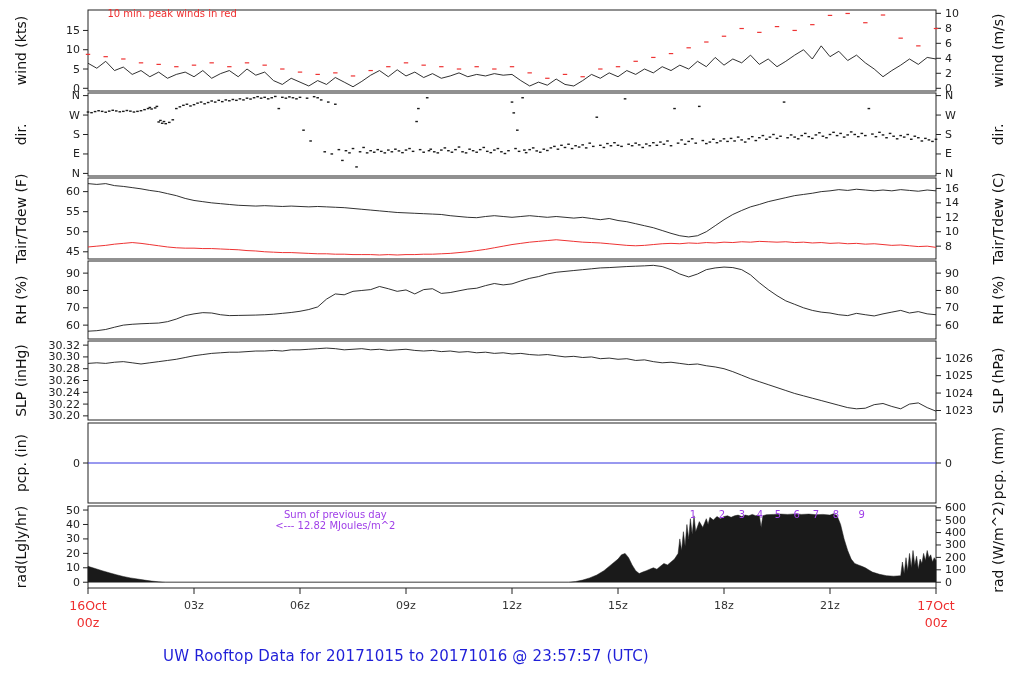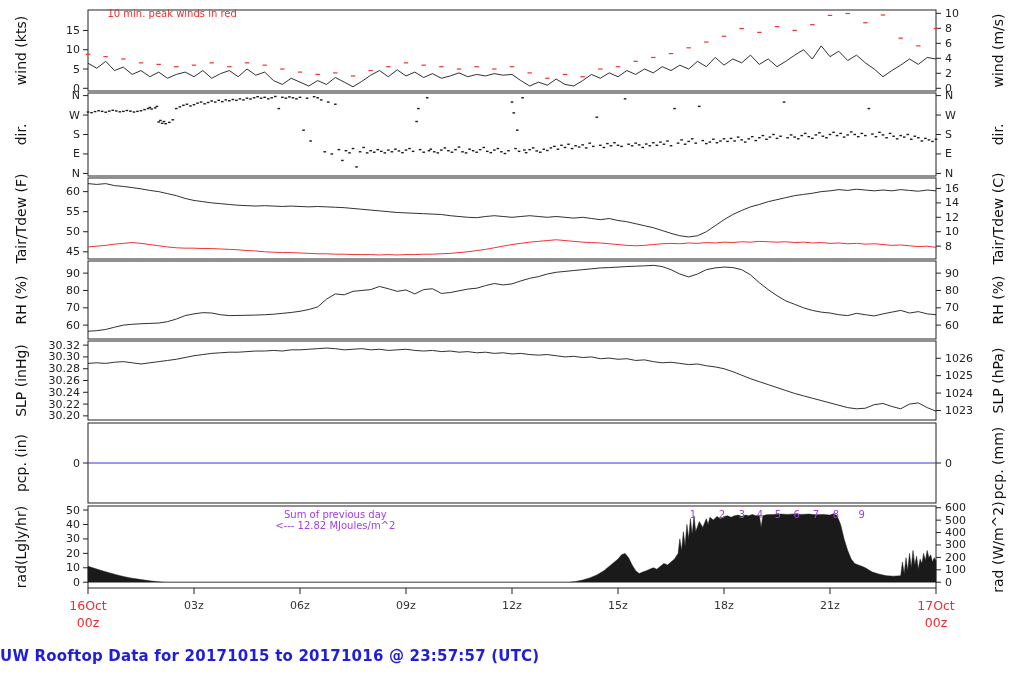--- a/index.html
+++ b/index.html
@@ -1,20 +1,20 @@
 <!DOCTYPE html>
 <html><head>
 <meta charset="utf-8">
 <style>
   html,body{margin:0;padding:0;background:#ffffff;}
   #app{position:relative;width:1024px;height:700px;background:#ffffff;overflow:hidden;
        font-family:"DejaVu Sans","Liberation Sans",sans-serif;}
   #chart-svg{position:absolute;left:0;top:0;}
-  #main-title{position:absolute;left:0;top:647px;width:812px;
-              font-size:15px;letter-spacing:0.2px;font-weight:bold;}
+  #main-title{position:absolute;left:0;top:647px;width:812px;text-align:center;
+              font-size:15px;letter-spacing:0.2px;}
 </style>
 </head>
 <body>
 
 <div id="app">
   <svg id="chart-svg" width="1024" height="700">
       <rect x="88" y="10" width="848" height="81" fill="none" stroke="#222222" stroke-width="1"></rect>
       <line x1="83" x2="88" y1="88.3" y2="88.3" stroke="#222222" stroke-width="1"></line>
       <text x="80" y="91.8" text-anchor="end" font-size="11" fill="#222222">0</text>
       <line x1="83" x2="88" y1="69.01428571428572" y2="69.01428571428572" stroke="#222222" stroke-width="1"></line>

